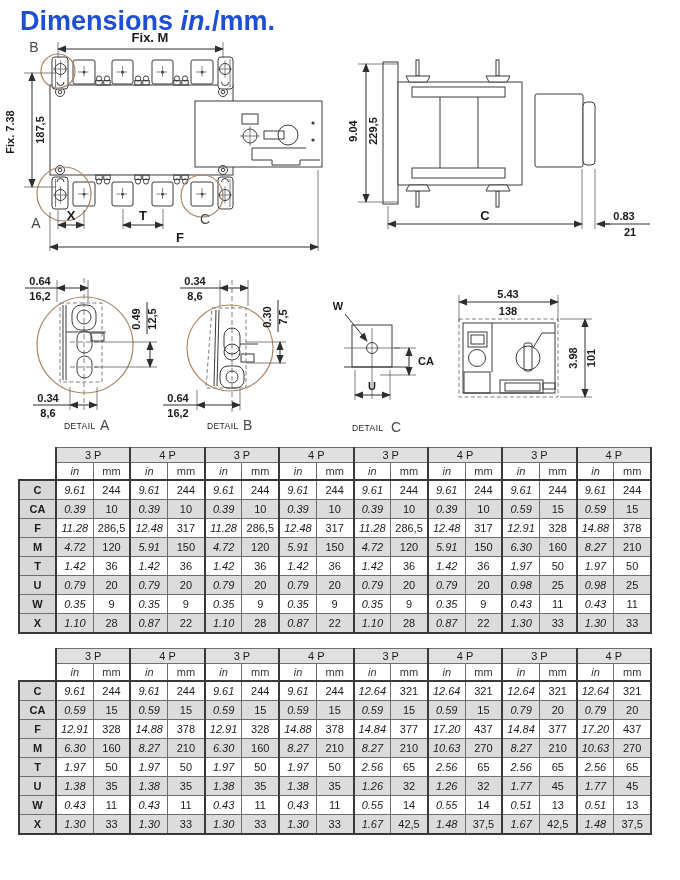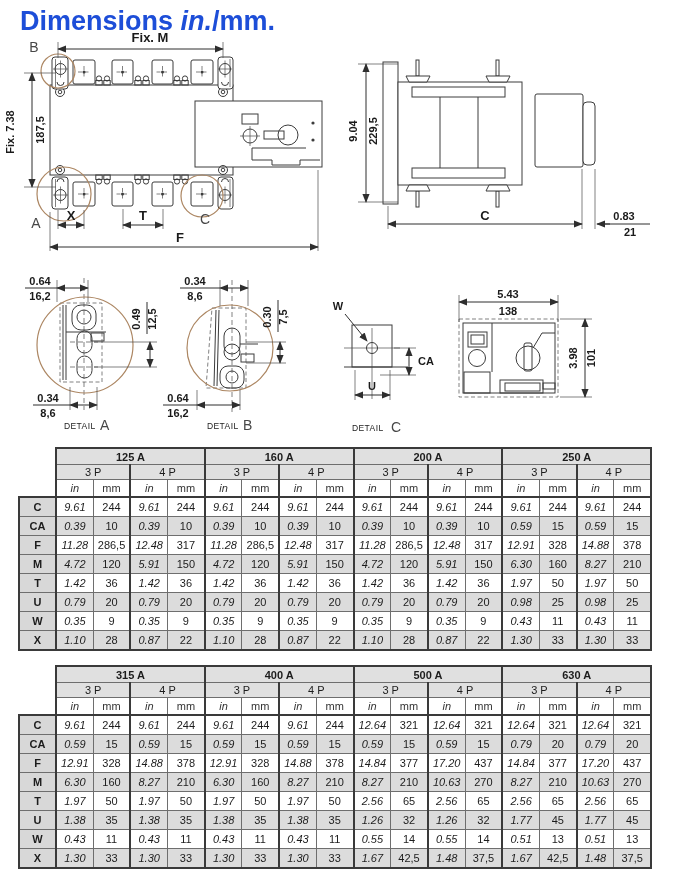--- a/index.html
+++ b/index.html
@@ -347,27 +347,20 @@
 
   <div id="tables">
     <table class="dim-table">
       <colgroup>
           <col class="lab">
           <col span="16">
         </colgroup>
     <thead>
           <tr>
             <td class="spacer"></td>
-            <th class="rating" colspan="4">125 A</th>
-            <th class="rating" colspan="4">160 A</th>
-            <th class="rating" colspan="4">200 A</th>
-            <th class="rating" colspan="4">250 A</th>
-          </tr>
-          <tr>
-            <td class="spacer"></td>
             <th class="pole" colspan="2">3 P</th>
             <th class="pole" colspan="2">4 P</th>
             <th class="pole" colspan="2">3 P</th>
             <th class="pole" colspan="2">4 P</th>
             <th class="pole" colspan="2">3 P</th>
             <th class="pole" colspan="2">4 P</th>
             <th class="pole" colspan="2">3 P</th>
             <th class="pole" colspan="2">4 P</th>
           </tr>
           <tr class="unitrow">
@@ -546,27 +539,20 @@
         </tbody>
       </table>
     <table class="dim-table">
       <colgroup>
           <col class="lab">
           <col span="16">
         </colgroup>
     <thead>
           <tr>
             <td class="spacer"></td>
-            <th class="rating" colspan="4">315 A</th>
-            <th class="rating" colspan="4">400 A</th>
-            <th class="rating" colspan="4">500 A</th>
-            <th class="rating" colspan="4">630 A</th>
-          </tr>
-          <tr>
-            <td class="spacer"></td>
             <th class="pole" colspan="2">3 P</th>
             <th class="pole" colspan="2">4 P</th>
             <th class="pole" colspan="2">3 P</th>
             <th class="pole" colspan="2">4 P</th>
             <th class="pole" colspan="2">3 P</th>
             <th class="pole" colspan="2">4 P</th>
             <th class="pole" colspan="2">3 P</th>
             <th class="pole" colspan="2">4 P</th>
           </tr>
           <tr class="unitrow">

